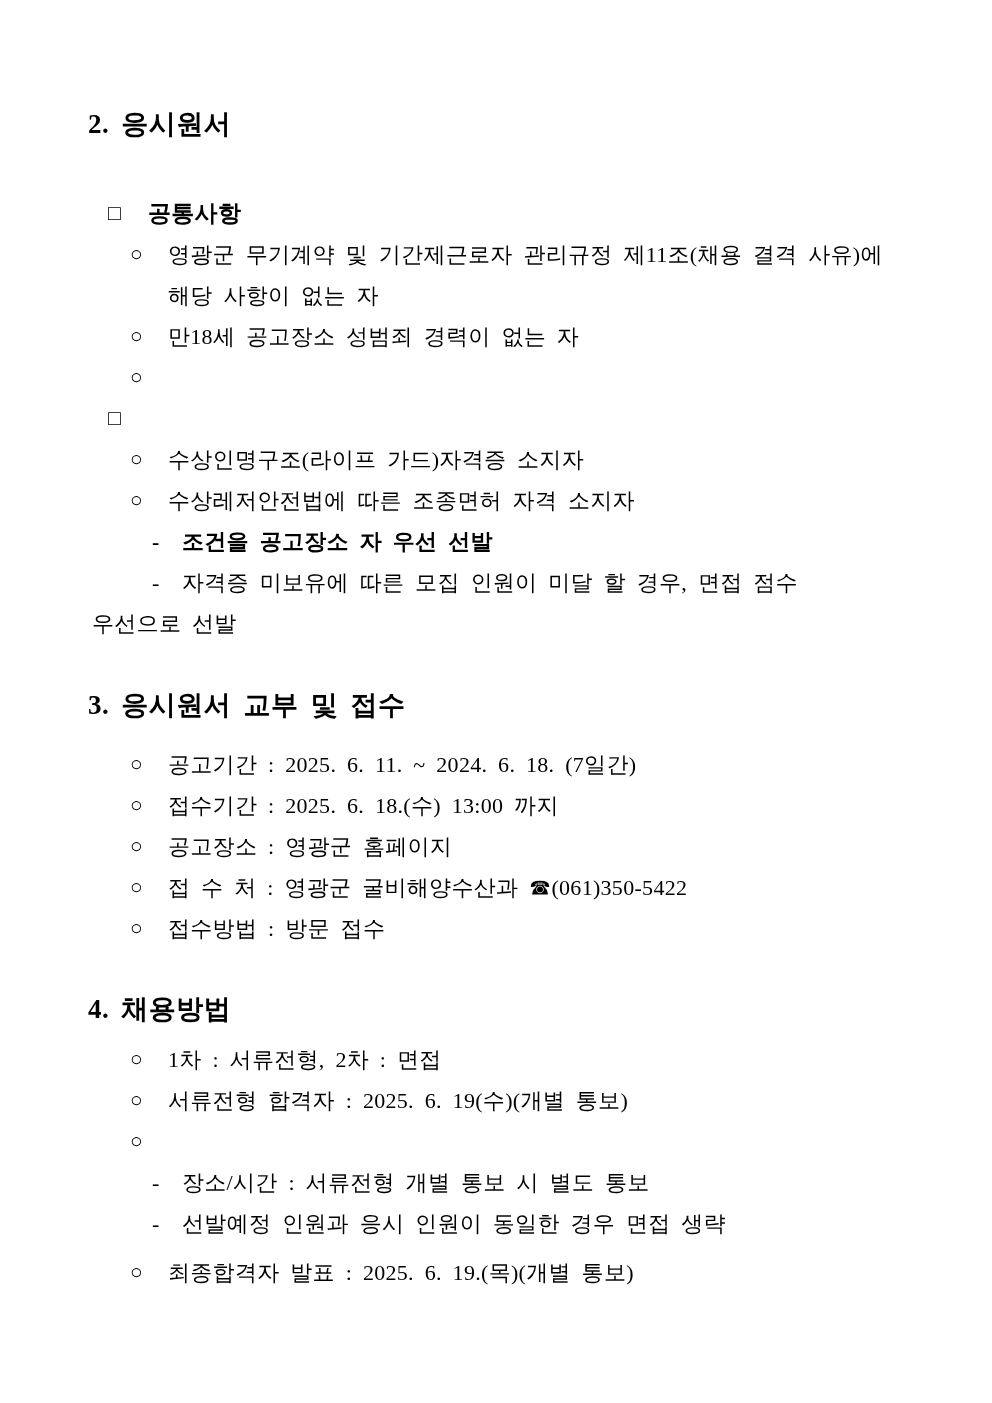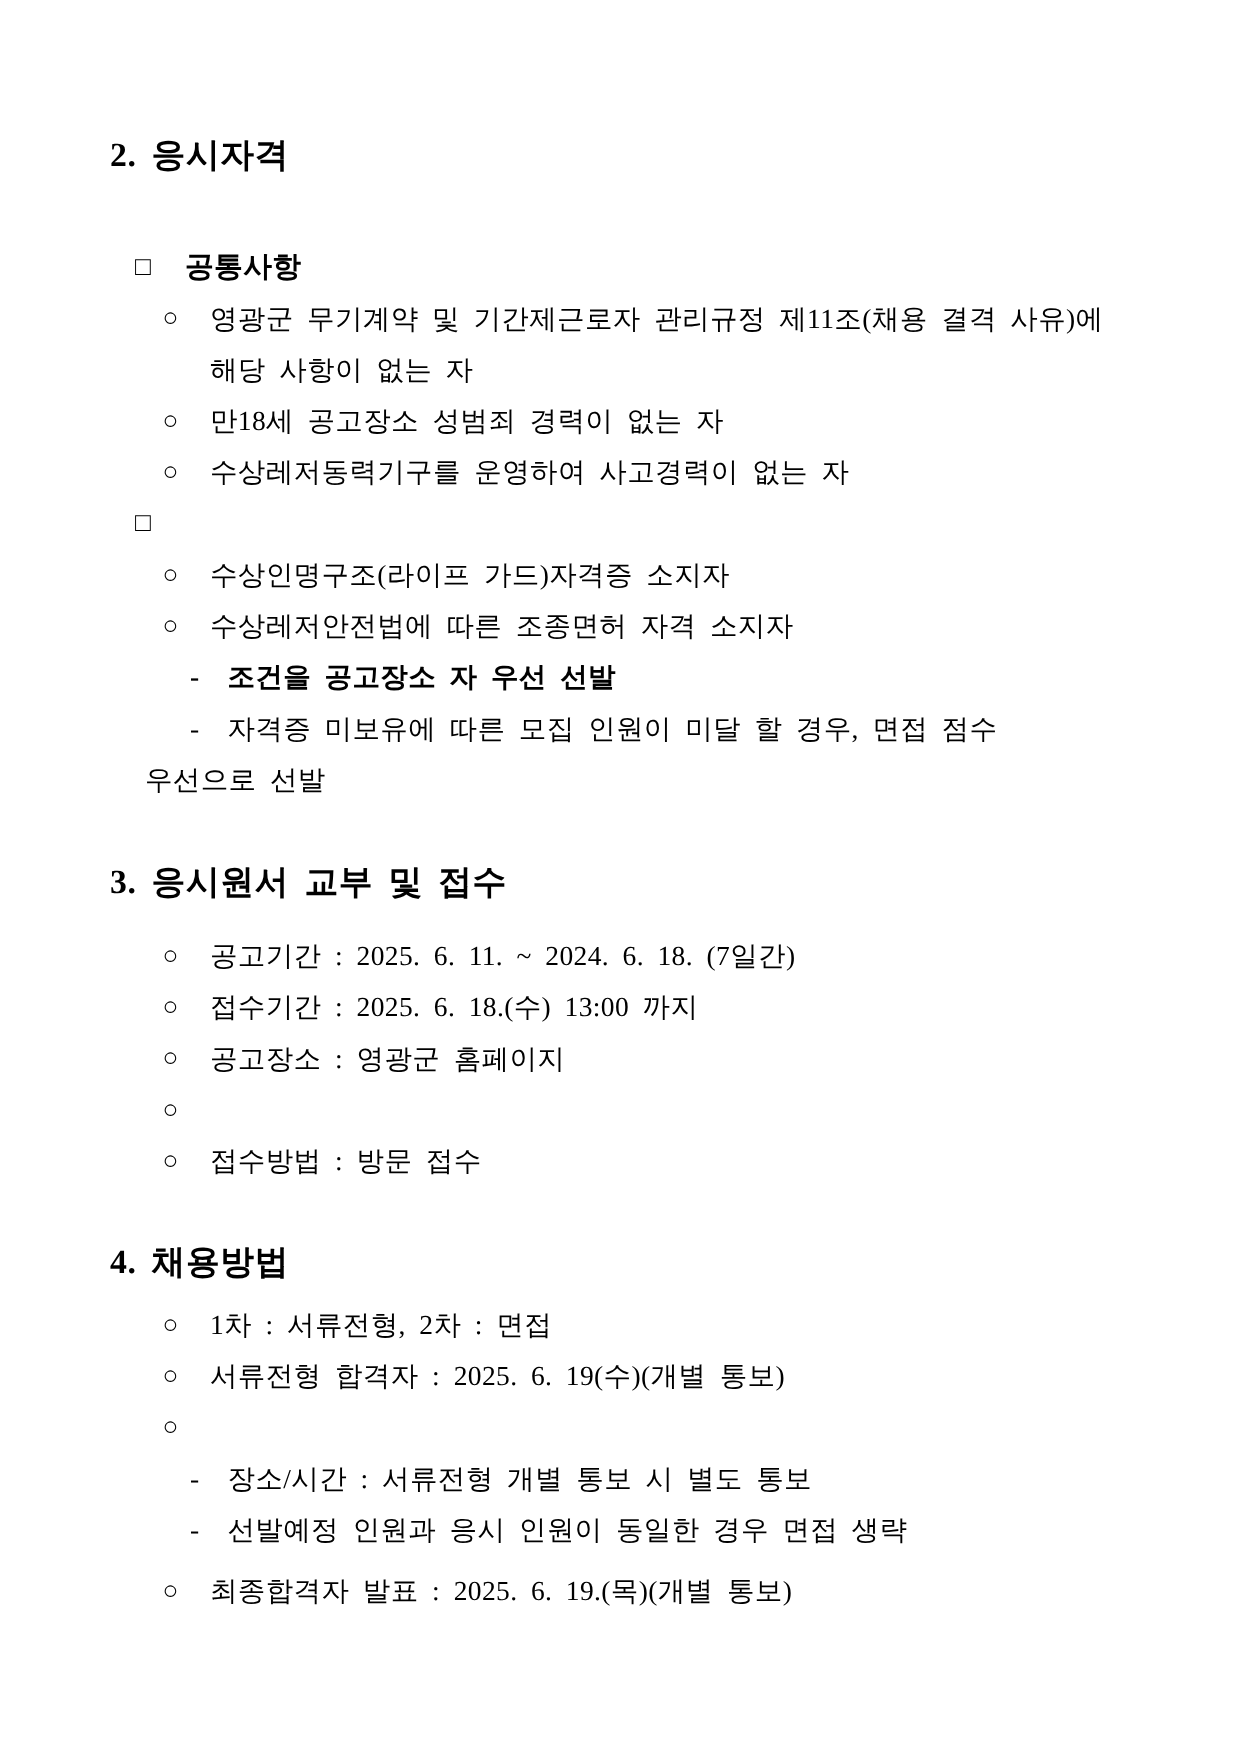--- a/index.html
+++ b/index.html
@@ -46,36 +46,36 @@
     width: 38px;
     flex-shrink: 0;
     font-size: 21px;
   }
   .cont-item { margin-left: 168px; }
   .sub { margin-left: 152px; }
   .sub .marker {
     width: 30px;
     flex-shrink: 0;
   }
-  .cont-sub { margin-left: 116px; align-items: flex-end; }
+  .cont-sub { margin-left: 92px; align-items: flex-end; }
   .bold { font-weight: 700; }
   .sec-3 { margin-top: 43px; }
   .sec-3 .section-title { margin-bottom: 21px; }
   .sec-4 { margin-top: 42px; }
   .sec-4 .section-title { margin-bottom: 12px; }
   .sec-2 .section-title { margin-bottom: 51px; }
   .gap-top { margin-top: 8px; }
 </style>
 </head>
 <body>
 
 <div class="sec-2">
   <div class="section-title">
     <span class="num">2.</span>
-    <span>응시자격</span>
+    <span>응시원서</span>
   </div>
 
   <div class="line group-heading">
     <span class="marker">□</span>
     <span>공통사항</span>
   </div>
 
   <div class="line item">
     <span class="marker">○</span>
     <span>영광군 무기계약 및 기간제근로자 관리규정 제11조(채용 결격 사유)에</span>
@@ -84,21 +84,20 @@
     <span>해당 사항이 없는 자</span>
   </div>
 
   <div class="line item">
     <span class="marker">○</span>
     <span>만18세 공고장소 성범죄 경력이 없는 자</span>
   </div>
 
   <div class="line item">
     <span class="marker">○</span>
-    <span>수상레저동력기구를 운영하여 사고경력이 없는 자</span>
   </div>
 
   <div class="line group-heading">
     <span class="marker">□</span>
   </div>
 
   <div class="line item">
     <span class="marker">○</span>
     <span>수상인명구조(라이프 가드)자격증 소지자</span>
   </div>
@@ -135,20 +134,21 @@
   <div class="line item">
     <span class="marker">○</span>
     <span>접수기간 : 2025. 6. 18.(수) 13:00 까지</span>
   </div>
   <div class="line item">
     <span class="marker">○</span>
     <span>공고장소 : 영광군 홈페이지</span>
   </div>
   <div class="line item">
     <span class="marker">○</span>
+    <span>접 수 처 : 영광군 굴비해양수산과 ☎(061)350-5422</span>
   </div>
   <div class="line item">
     <span class="marker">○</span>
     <span>접수방법 : 방문 접수</span>
   </div>
 </div>
 
 <div class="sec-4">
   <div class="section-title">
     <span class="num">4.</span>

